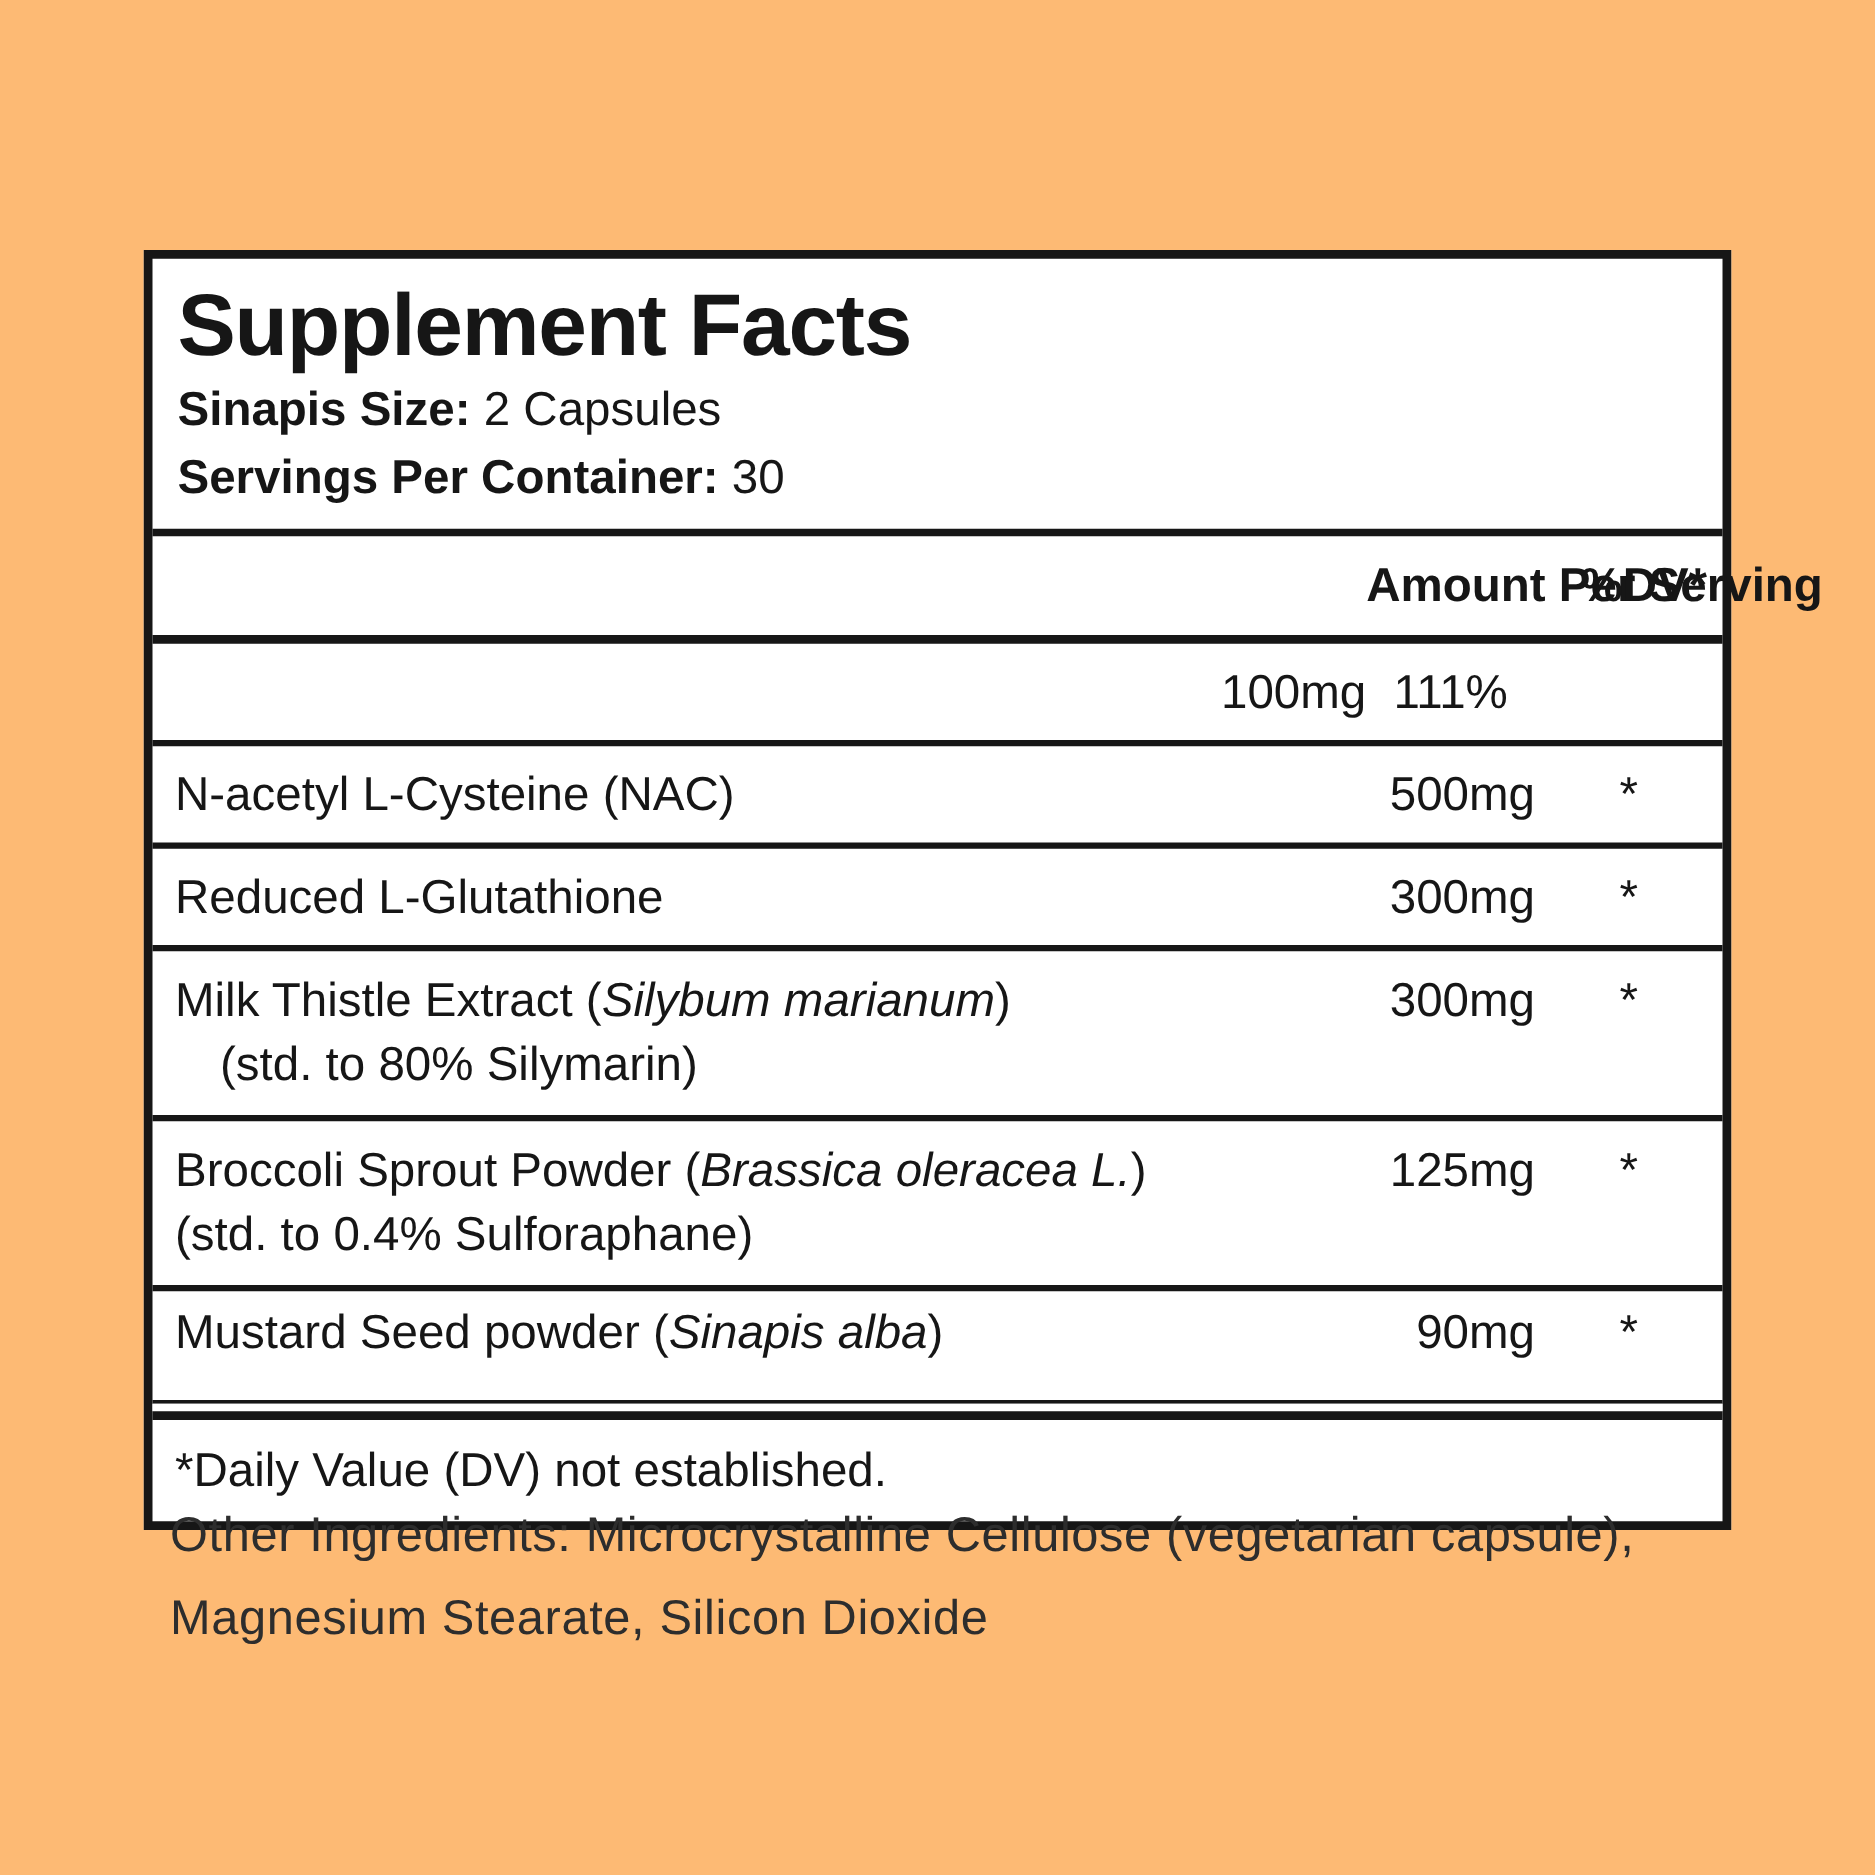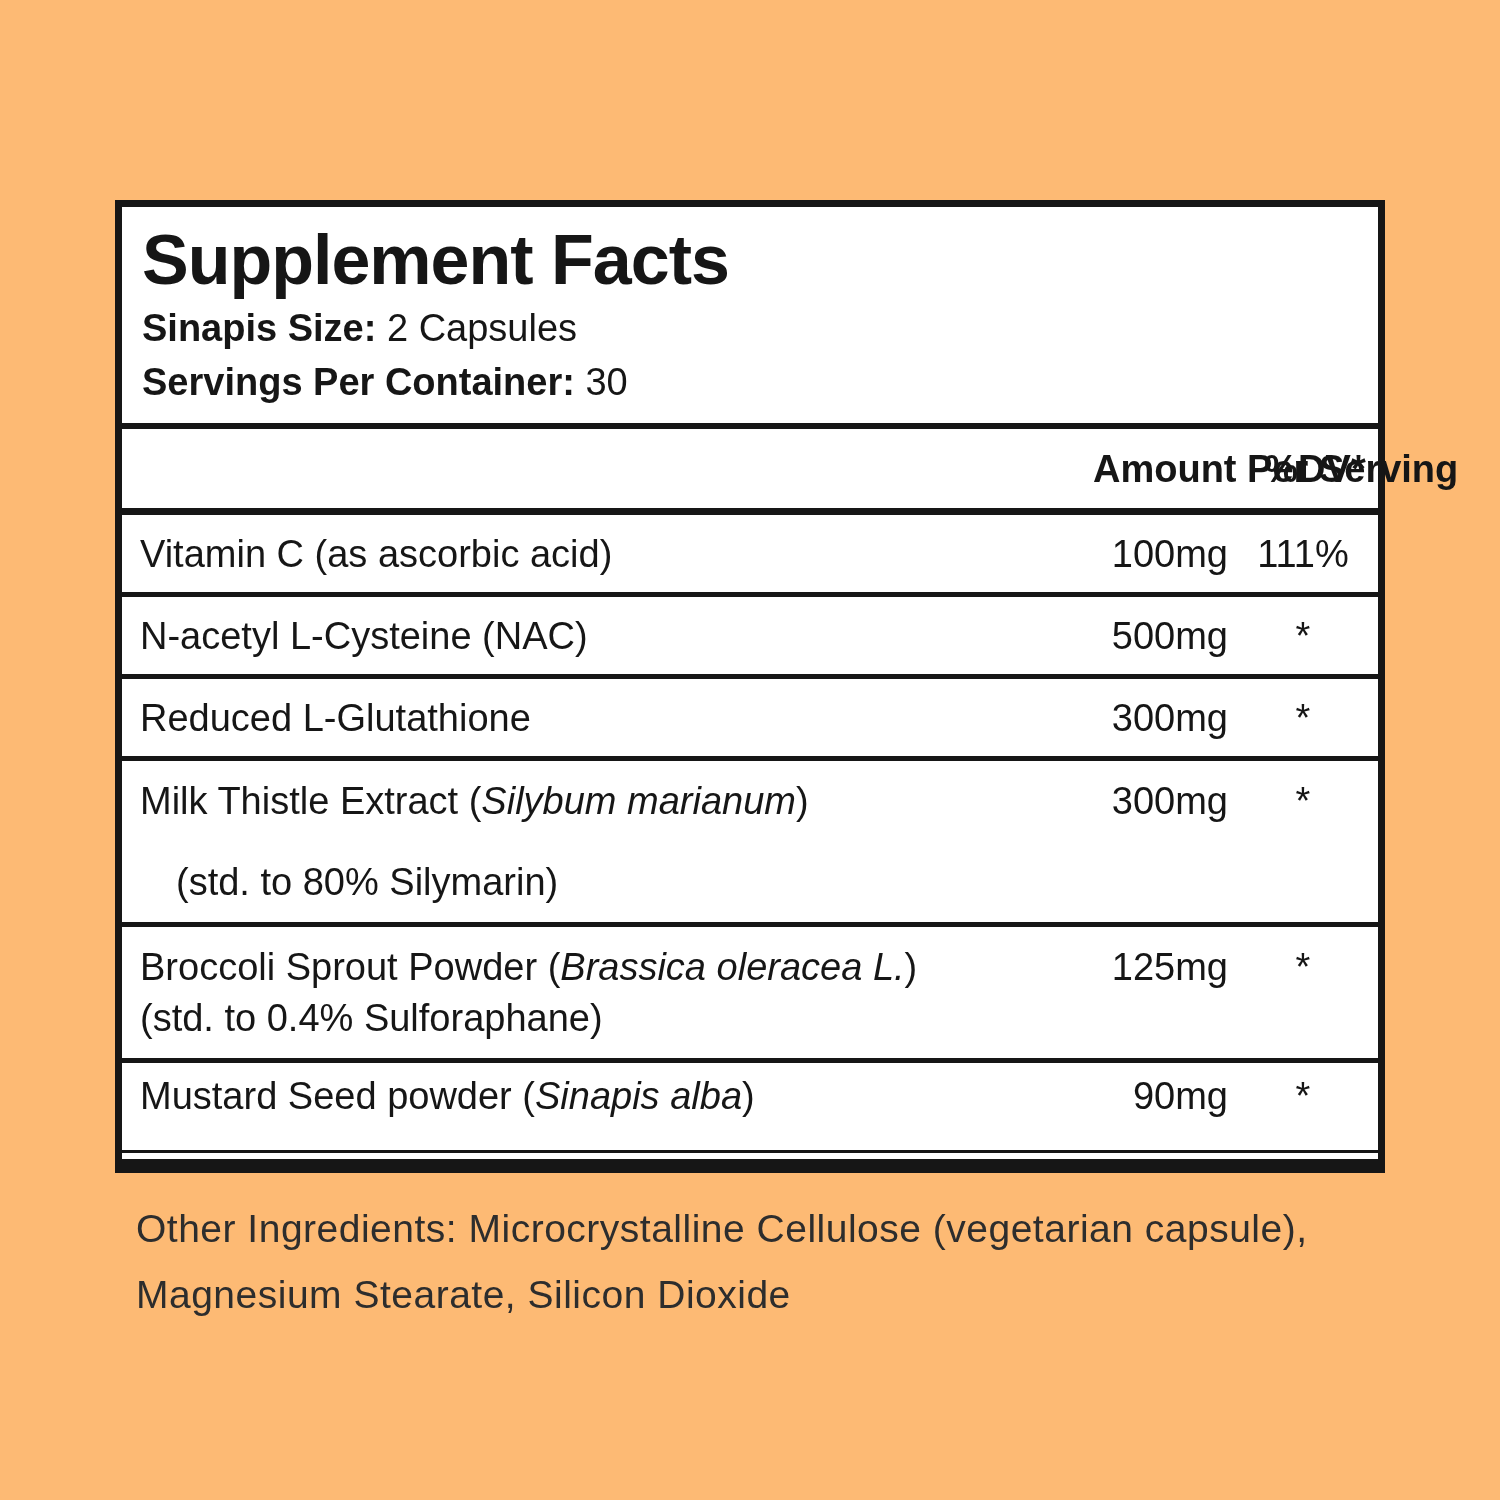--- a/index.html
+++ b/index.html
@@ -89,21 +89,21 @@
     min-height: 77px;
   }
   .ingredient-row.two-line {
     padding: 15px 0 14px 0;
   }
   .ingredient-row:last-child {
     padding-top: 8px;
     min-height: 87px;
   }
   .line2 { font-size: 38px; line-height: 52px; }
-  .line2.indented { padding-left: 36px; margin-top: 30px; }
+  .line2.indented { padding-left: 36px; }
   
   .footnote-row {
     padding: 16px 20px 15px 18px;
     min-height: 81px;
     box-sizing: border-box;
     font-size: 38px;
     line-height: 50px;
   }
   
   .other-ingredients {
@@ -141,21 +141,20 @@
 
     <div class="row header-row">
       <div class="amount-h">Amount Per Serving</div>
       <div class="dv-h">%DV*</div>
     </div>
 
     <div class="hr hr-7"></div>
 
     <div id="rows">
         <div class="row ingredient-row">
-          <div class="name"><span>Vitamin C (as ascorbic acid)</span></div>
           <div class="amount">100mg</div>
           <div class="dv">111%</div>
         </div>
         <div class="hr hr-5"></div>
         <div class="row ingredient-row">
           <div class="name"><span>N-acetyl L-Cysteine (NAC)</span></div>
           <div class="amount">500mg</div>
           <div class="dv">*</div>
         </div>
         <div class="hr hr-5"></div>
@@ -181,20 +180,23 @@
           <div class="name"><span>Mustard Seed powder (</span><i>Sinapis alba</i><span>)</span></div>
           <div class="amount">90mg</div>
           <div class="dv">*</div>
         </div>
       </div>
 
     <div class="hr hr-3"></div>
     <div class="hr-gap"></div>
     <div class="hr hr-7"></div>
 
+    <div class="footnote-row">
+      <span>*Daily Value (DV) not established.</span>
+    </div>
 
   </div>
 
   <div class="other-ingredients">
     <div>Other Ingredients: Microcrystalline Cellulose (vegetarian capsule),</div>
     <div>Magnesium Stearate, Silicon Dioxide</div>
   </div>
 
 </div>
 

